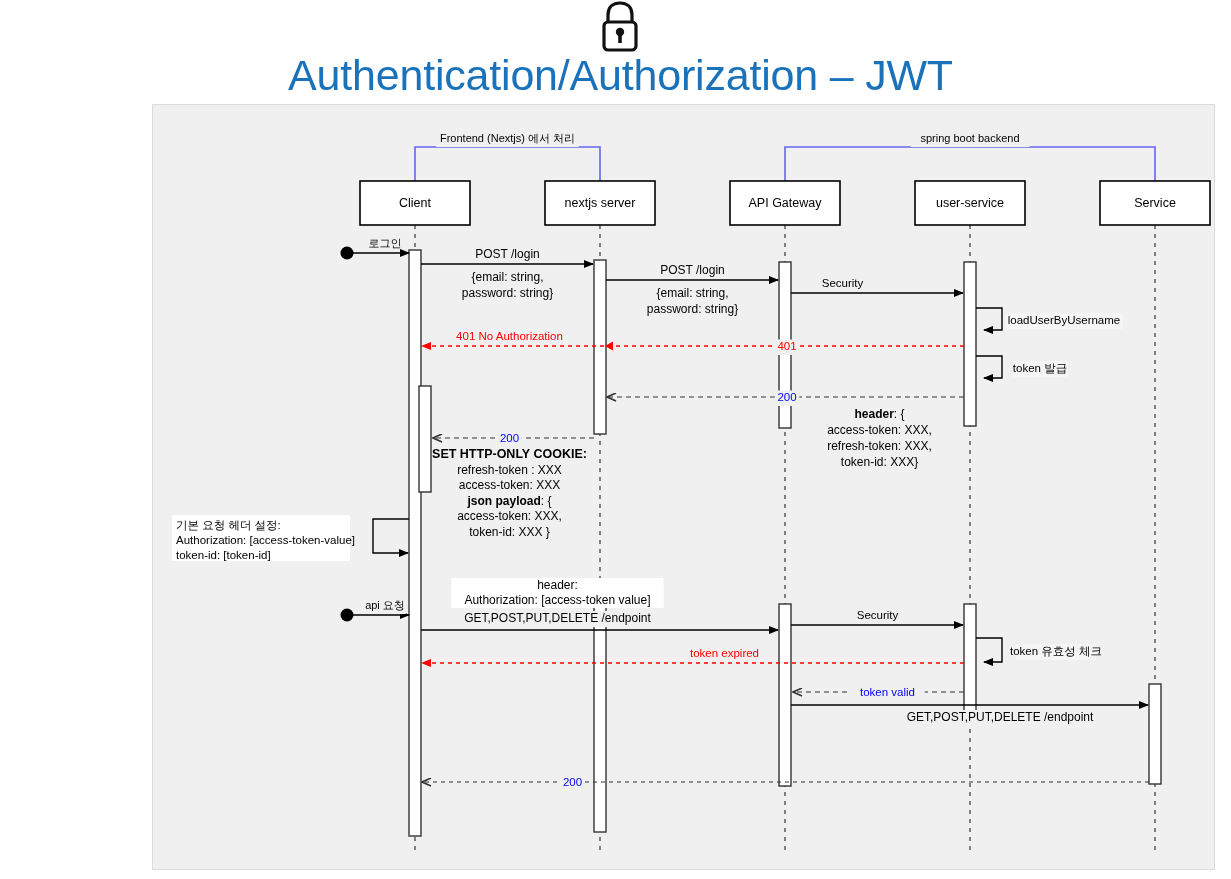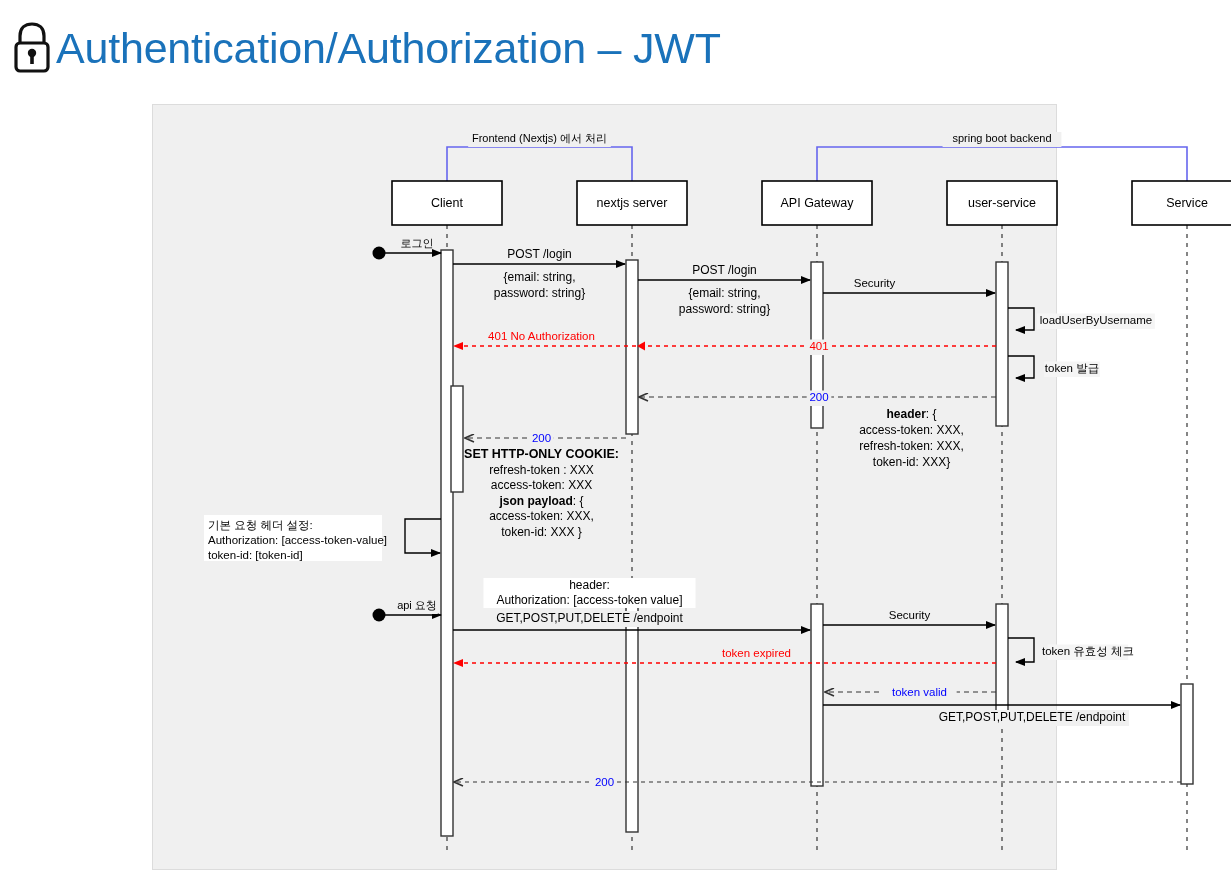--- a/index.html
+++ b/index.html
@@ -18,45 +18,45 @@
   }
   #title-bar {
     position: absolute;
     left: 0; top: 0;
     width: 1231px;
     height: 96px;
     display: flex;
     align-items: center;
     padding-left: 10px;
     box-sizing: border-box;
+    flex-direction: column;
   }
   #lock-icon {
     width: 44px;
     height: 54px;
     flex: 0 0 auto;
     margin-right: 2px;
   }
   #page-title {
     font-size: 43px;
     font-weight: 400;
     color: #1a72ba;
     letter-spacing: -0.2px;
     white-space: nowrap;
     line-height: 1;
   }
   #diagram-panel {
     position: absolute;
     left: 152px;
     top: 104px;
-    width: 905px;
+    width: 1063px;
     height: 766px;
     background: #f0f0f0;
     border: 1px solid #dcdcdc;
     box-sizing: border-box;
-    padding-left: 32px;
   }
   #diagram-svg {
     display: block;
   }
   text { font-family: "Liberation Sans", sans-serif; }
 </style>
 </head>
 <body>
 
 <div id="page">

